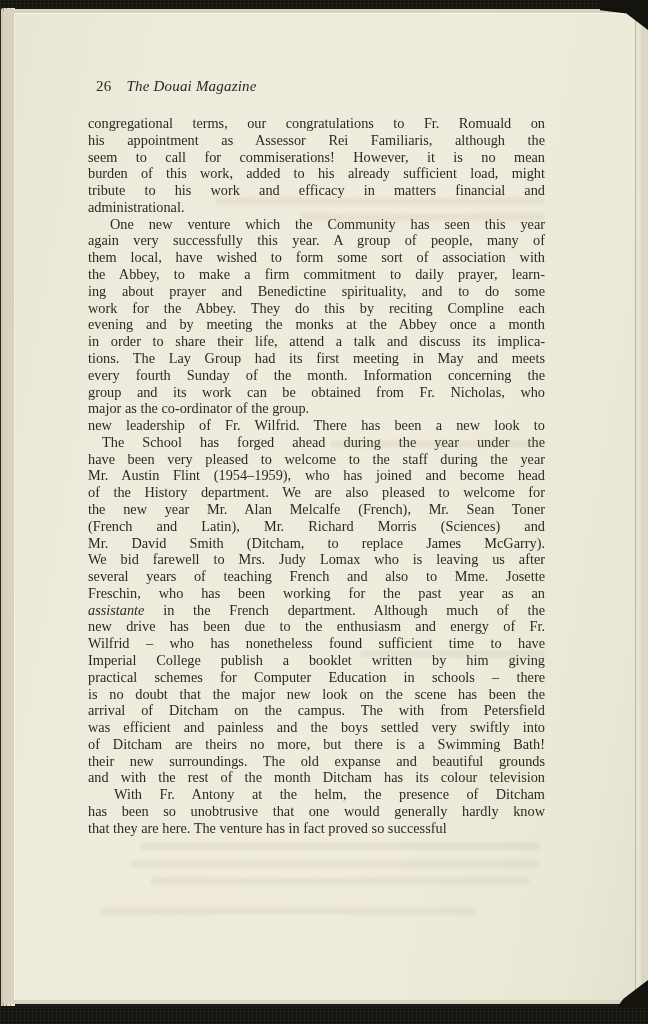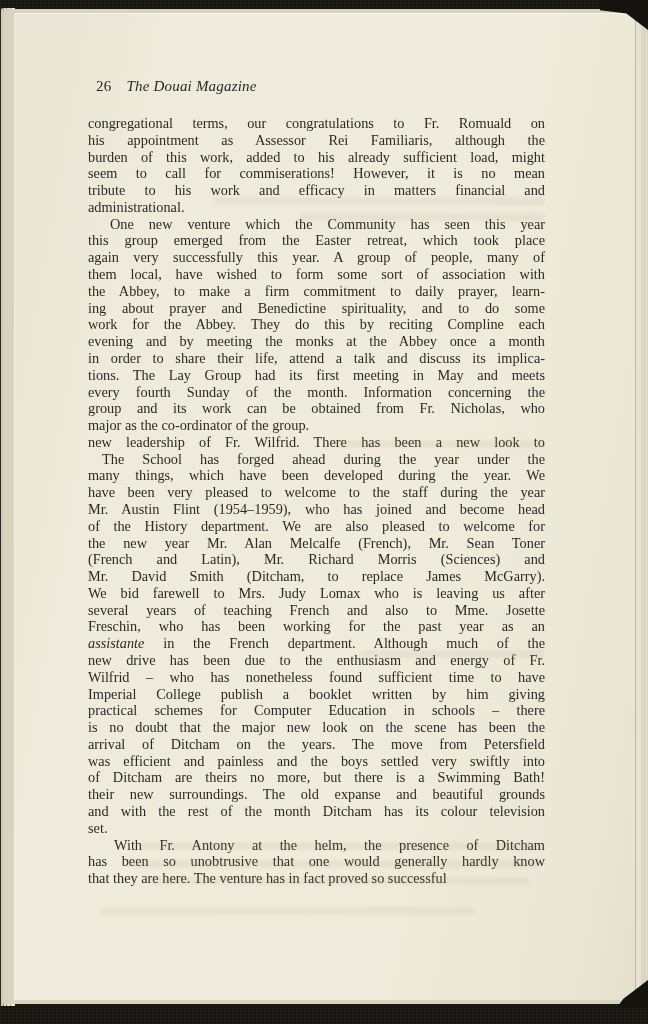--- a/index.html
+++ b/index.html
@@ -76,65 +76,62 @@
   <div class="page">
 
     <div class="header">
       <span class="page-num">26</span><span class="mag-title">The Douai Magazine</span>
     </div>
 
     <div class="text-block">
         <div class="para">
           <div class="line">congregational terms, our congratulations to Fr. Romuald on</div>
           <div class="line">his appointment as Assessor Rei Familiaris, although the</div>
+          <div class="line">seem to call for commiserations! However, it is no mean</div>
           <div class="line">burden of this work, added to his already sufficient load, might</div>
-          <div class="line">seem to call for commiserations! However, it is no mean</div>
           <div class="line">tribute to his work and efficacy in matters financial and</div>
           <div class="line last">administrational.</div>
         </div>
         <div class="para">
           <div class="line" style="text-indent: 22px;">One new venture which the Community has seen this year</div>
-          <div class="line">this group emerged from the Easter retreat, which took place</div>
           <div class="line">again very successfully this year. A group of people, many of</div>
           <div class="line">them local, have wished to form some sort of association with</div>
           <div class="line">the Abbey, to make a firm commitment to daily prayer, learn-</div>
           <div class="line">ing about prayer and Benedictine spirituality, and to do some</div>
           <div class="line">work for the Abbey. They do this by reciting Compline each</div>
           <div class="line">evening and by meeting the monks at the Abbey once a month</div>
           <div class="line">in order to share their life, attend a talk and discuss its implica-</div>
           <div class="line">tions. The Lay Group had its first meeting in May and meets</div>
           <div class="line">every fourth Sunday of the month. Information concerning the</div>
           <div class="line">group and its work can be obtained from Fr. Nicholas, who</div>
           <div class="line last">major as the co-ordinator of the group.</div>
         </div>
         <div class="para">
           <div class="line">new leadership of Fr. Wilfrid. There has been a new look to</div>
           <div class="line" style="text-indent: 14px;">The School has forged ahead during the year under the</div>
-          <div class="line">many things, which have been developed during the year. We</div>
           <div class="line">have been very pleased to welcome to the staff during the year</div>
           <div class="line">Mr. Austin Flint (1954–1959), who has joined and become head</div>
           <div class="line">of the History department. We are also pleased to welcome for</div>
           <div class="line">the new year Mr. Alan Melcalfe (French), Mr. Sean Toner</div>
           <div class="line">(French and Latin), Mr. Richard Morris (Sciences) and</div>
           <div class="line">Mr. David Smith (Ditcham, to replace James McGarry).</div>
           <div class="line">We bid farewell to Mrs. Judy Lomax who is leaving us after</div>
           <div class="line">several years of teaching French and also to Mme. Josette</div>
           <div class="line">Freschin, who has been working for the past year as an</div>
           <div class="line"><i>assistante</i> in the French department. Although much of the</div>
           <div class="line">new drive has been due to the enthusiasm and energy of Fr.</div>
           <div class="line">Wilfrid – who has nonetheless found sufficient time to have</div>
           <div class="line">Imperial College publish a booklet written by him giving</div>
           <div class="line">practical schemes for Computer Education in schools – there</div>
           <div class="line">is no doubt that the major new look on the scene has been the</div>
-          <div class="line">arrival of Ditcham on the years. The move from Petersfield</div>
+          <div class="line">arrival of Ditcham on the campus. The with from Petersfield</div>
           <div class="line">was efficient and painless and the boys settled very swiftly into</div>
           <div class="line">of Ditcham are theirs no more, but there is a Swimming Bath!</div>
           <div class="line">their new surroundings. The old expanse and beautiful grounds</div>
           <div class="line">and with the rest of the month Ditcham has its colour television</div>
-          <div class="line last">set.</div>
         </div>
         <div class="para">
           <div class="line" style="text-indent: 26px;">With Fr. Antony at the helm, the presence of Ditcham</div>
           <div class="line">has been so unobtrusive that one would generally hardly know</div>
           <div class="line last">that they are here. The venture has in fact proved so successful</div>
         </div>
       </div>
 
     <div class="ghost" style="left:201px; top:184px; width:330px;"></div>
     <div class="ghost" style="left:286px; top:200px; width:245px;"></div>

